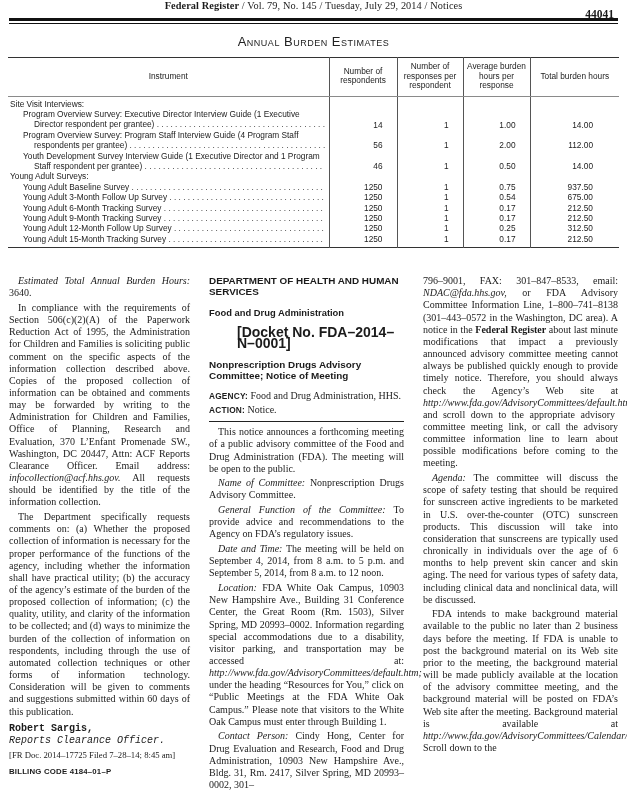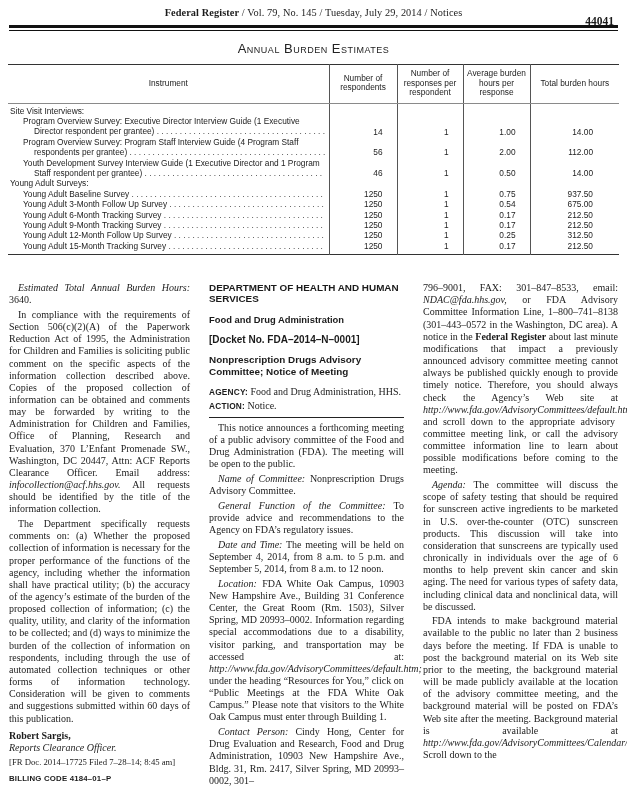--- a/index.html
+++ b/index.html
@@ -2,21 +2,21 @@
 <html><head>
 <meta charset="utf-8">
 <style>
   * { margin:0; padding:0; box-sizing:border-box; }
   html,body { background:#ffffff; }
   .page {
     width:627px; height:797px; background:#ffffff; color:#1b1b1b;
     font-family:"Liberation Serif", serif; position:relative; overflow:hidden;
   }
   
-  .pghead { padding-top:7px; }
+  .pghead { }
   .headline { position:relative; height:15px; }
   .headcenter { text-align:center; font-size:10.3px; letter-spacing:0.1px; }
   .headcenter .b { font-weight:bold; }
   .pageno { position:absolute; right:13px; top:8px; font-weight:bold; font-size:11.5px; }
   .rule-thick { border-top:3.5px solid #111; margin:3px 9px 0; }
   .rule-thin  { border-top:1px solid #111; margin:2px 9px 0; }
   
   .tbl-title {
     margin-top:10px; text-align:center; font-family:"Liberation Sans", sans-serif;
     font-size:13px; font-variant:small-caps; letter-spacing:0.5px; color:#222;
@@ -59,29 +59,29 @@
   .p + .p, .h + .p { margin-top:2.5px; }
   .noindent { text-indent:0; }
   .i { font-style:italic; }
   .b { font-weight:bold; }
   .h {
     font-family:"Liberation Sans", sans-serif; font-weight:bold; text-align:left;
     line-height:11.3px; margin-bottom:9px;
   }
   .h-dept  { font-size:9.9px; }
   .h-agency{ font-size:9.4px; }
-  .h-docket{ font-size:10px; }
+  .h-docket{ font-size:14px;margin-left:28px; }
   .h-title { font-size:9.9px; }
   .kvline { text-align:left; line-height:12px; margin-bottom:2px; }
   .kvlabel {
     font-family:"Liberation Sans", sans-serif; font-weight:bold; font-size:8.3px;
     letter-spacing:0.2px;
   }
   .rule-col { border-top:1px solid #222; margin:5px 0 4px; }
-  .sig { text-align:left; margin-top:5px; }
+  .sig { text-align:left; margin-top:5px;font-family:Liberation Mono, monospace; }
   .sig-name { font-weight:bold; }
   .sig-title { font-style:italic; }
   .frdoc { text-align:left; font-size:8.7px; margin-top:3px; line-height:11px; }
   .billing {
     text-align:left; font-family:"Liberation Sans", sans-serif; font-weight:bold;
     font-size:7.8px; margin-top:5px; letter-spacing:0.2px;
   }
 </style>
 </head>
 <body>

